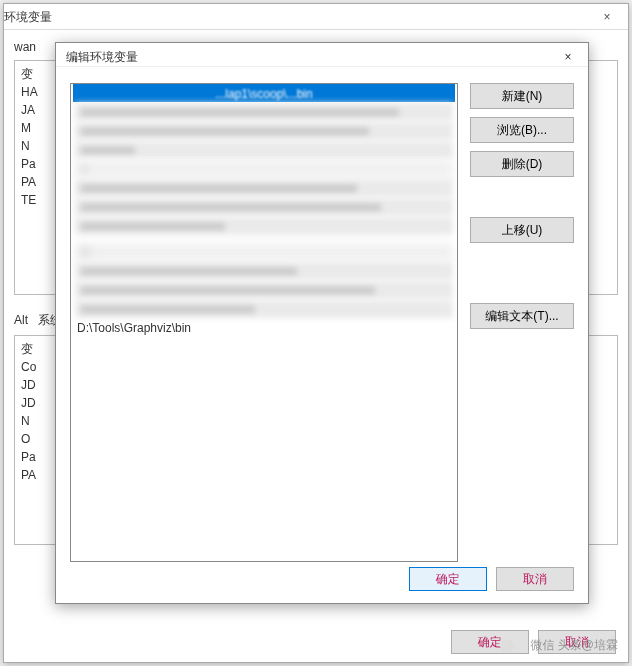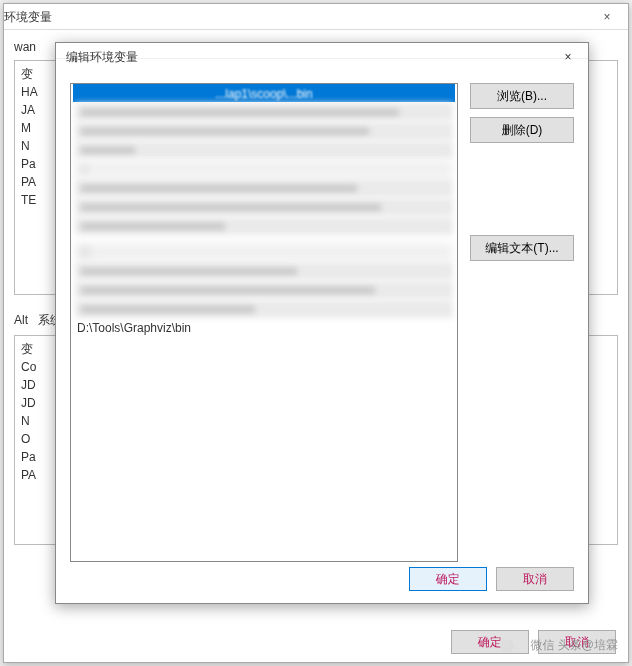--- a/index.html
+++ b/index.html
@@ -14,21 +14,21 @@
     .outer-listbox { border: 1px solid #bbb; background: #fff; width: 100%; height: 235px; padding: 4px 6px; overflow: hidden; color: #333; }
     .outer-listbox .row { height: 18px; line-height: 18px; white-space: nowrap; }
     .outer-footer { position: absolute; bottom: 8px; right: 12px; }
     .btn { display: inline-block; min-width: 78px; height: 24px; line-height: 22px; text-align: center; border: 1px solid #adadad; background: #e1e1e1; color: #be185d; margin-left: 6px; padding: 0 8px; }
     
     
     .outer-body .sec2 { position: absolute; top: 272px; left: 0; right: 0; }
     
     
     .inner-dialog { position: absolute; left: 55px; top: 42px; width: 534px; height: 562px; background: #fff; border: 1px solid #888; box-shadow: 0 3px 14px rgba(0,0,0,.35); }
-    .inner-title { height: 16px; line-height: 28px; padding-left: 10px; color: #333; position: relative; border-bottom: 1px solid #eee; }
+    .inner-title { height: 24px; line-height: 28px; padding-left: 10px; color: #333; position: relative; border-bottom: 1px solid #eee; }
     .inner-close { position: absolute; right: 4px; top: 2px; width: 32px; height: 22px; text-align: center; line-height: 22px; font-size: 16px; color: #333; }
     .inner-body { position: absolute; left: 14px; right: 14px; top: 40px; bottom: 12px; }
     .list-panel { position: absolute; left: 0; top: 0; width: 388px; bottom: 29px; border: 1px solid #888; background: #fff; overflow: hidden; }
     .list-panel .item { height: 18px; line-height: 18px; padding: 0 6px; white-space: nowrap; overflow: hidden; color: #333; }
     .list-panel .item.selected { background: #0078d7; color: #fff; }
     .list-panel .item.blur { filter: blur(3px); color: #888; background: #eaeaea; margin: 1px 4px; border-radius: 2px; }
     .list-panel .item.blur2 { filter: blur(4px); color: #aaa; background: #f1f1f1; margin: 1px 4px; }
     .list-panel .editrow { border: 1px solid #0078d7; margin: 0 2px; height: 18px; }
     
     .btn-col { position: absolute; right: 0; top: 0; width: 104px; display: flex; flex-direction: column; gap: 8px; }
@@ -111,23 +111,25 @@
       <div class="item blur">xxxxxxxxxxxxxxxxxxxxxxxxxxxxxxxxxxxxxxxxxxxxxxxxxx</div>
       <div class="item blur">xxxxxxxxxxxxxxxxxxxxxxxx</div>
       <div class="item" style="height:6px"></div>
       <div class="item blur2">C.</div>
       <div class="item blur">xxxxxxxxxxxxxxxxxxxxxxxxxxxxxxxxxxxx</div>
       <div class="item blur">xxxxxxxxxxxxxxxxxxxxxxxxxxxxxxxxxxxxxxxxxxxxxxxxx</div>
       <div class="item blur">xxxxxxxxxxxxxxxxxxxxxxxxxxxxx</div>
       <div class="item">D:\Tools\Graphviz\bin</div>
     </div>
     <div class="btn-col">
+      <div class="wbtn">新建(N)</div>
       <div class="wbtn">浏览(B)...</div>
       <div class="wbtn">删除(D)</div>
       <div class="gap"></div>
+      <div class="wbtn">上移(U)</div>
       <div class="gap2"></div>
       <div class="wbtn">编辑文本(T)...</div>
     </div>
     <div class="inner-footer">
       <div class="btn primary">确定</div>
       <div class="btn">取消</div>
     </div>
   </div>
 </div>
 

